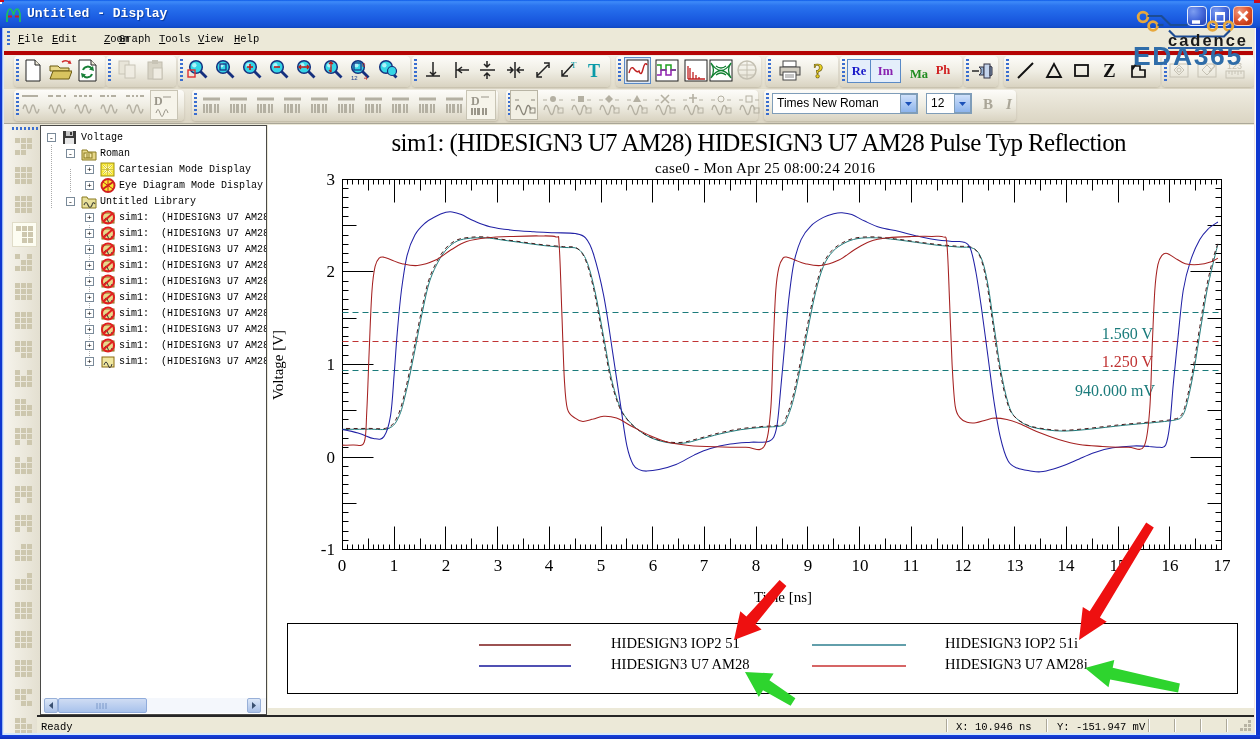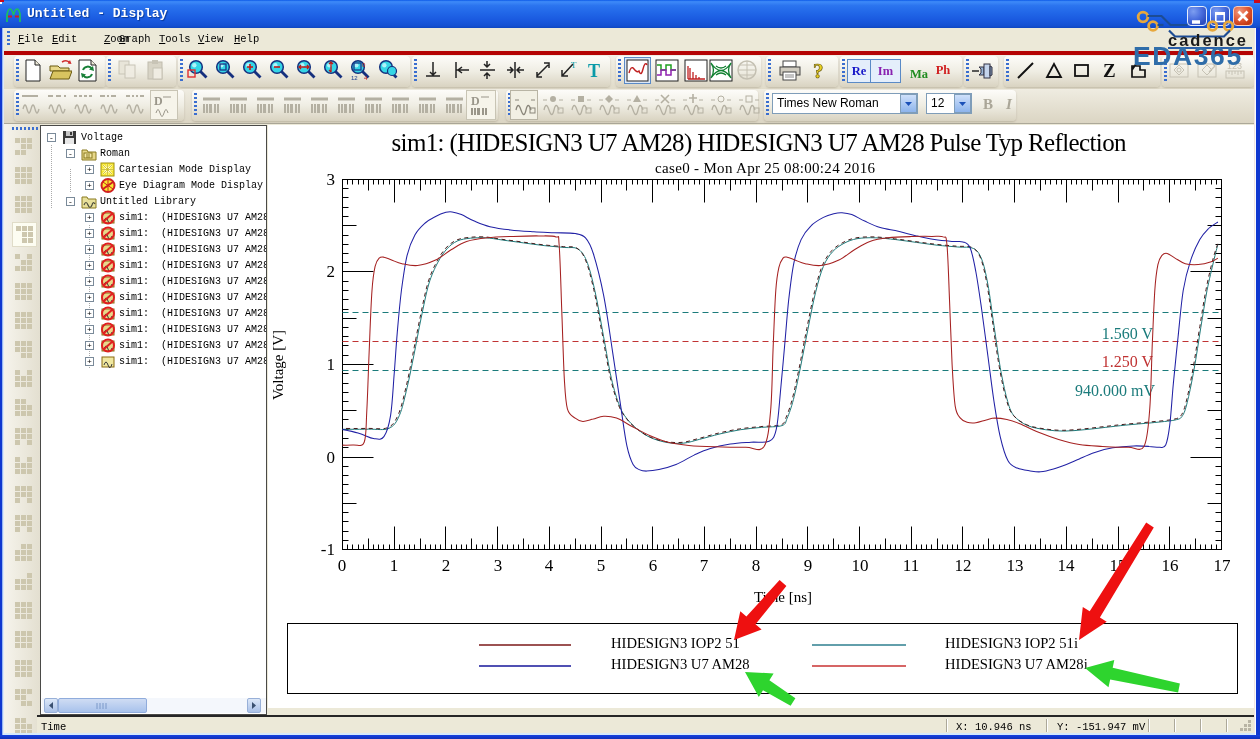--- a/index.html
+++ b/index.html
@@ -855,21 +855,21 @@
 <polygon points="527.4,573.2 501.4,555.2 505.6,548.4 477.0,547.0 490.8,572.1 495.0,565.3 522.6,580.8" fill="#2ed42e"></polygon>
 <polygon points="911.9,558.6 844.7,542.8 846.3,534.9 817.0,543.0 840.5,562.3 842.2,554.5 910.1,567.4" fill="#2ed42e"></polygon>
 </svg>
   </div>
 <div class="abs" id="underplot"></div>
 <div class="abs" id="leftborder"></div>
 <div class="abs" id="rightborder"></div>
 <div class="abs" id="bottomhl"></div>
 <div class="abs" id="bottomframe"></div>
 <div class="abs" id="status">
- <div style="position:absolute;left:4px;top:4px">Time</div>
+ <div style="position:absolute;left:4px;top:4px">Ready</div>
  <div style="position:absolute;left:919px;top:4px">X: 10.946 ns</div>
  <div style="position:absolute;left:1020px;top:4px">Y: -151.947 mV</div>
  <div class="sep" style="left:909px"></div>
     <div class="sep" style="left:1009px"></div>
  <div class="sep" style="left:1111px"></div>
     <div class="sep" style="left:1137px"></div>
  <div class="sep" style="left:1163px"></div>
     <div class="sep" style="left:1189px"></div>
  <svg style="position:absolute;right:2px;bottom:1px" width="13" height="13">
       <g fill="#b8b4a4">

